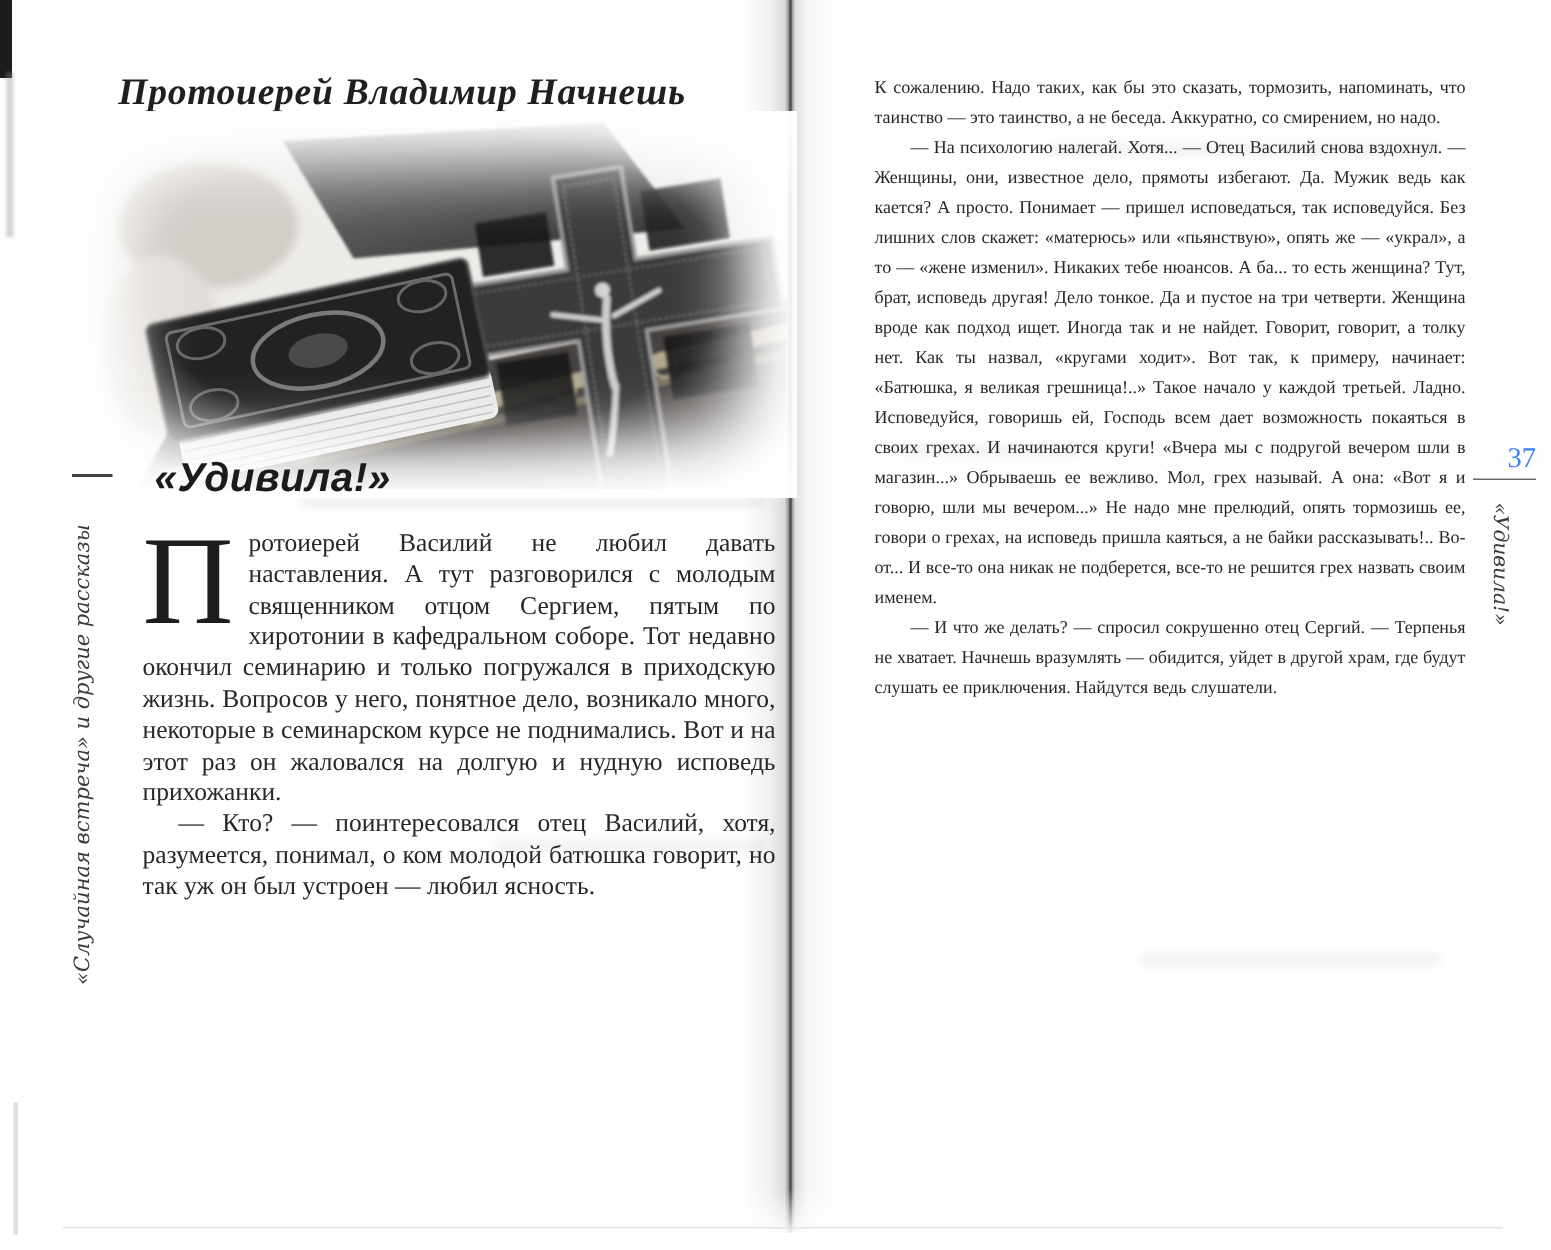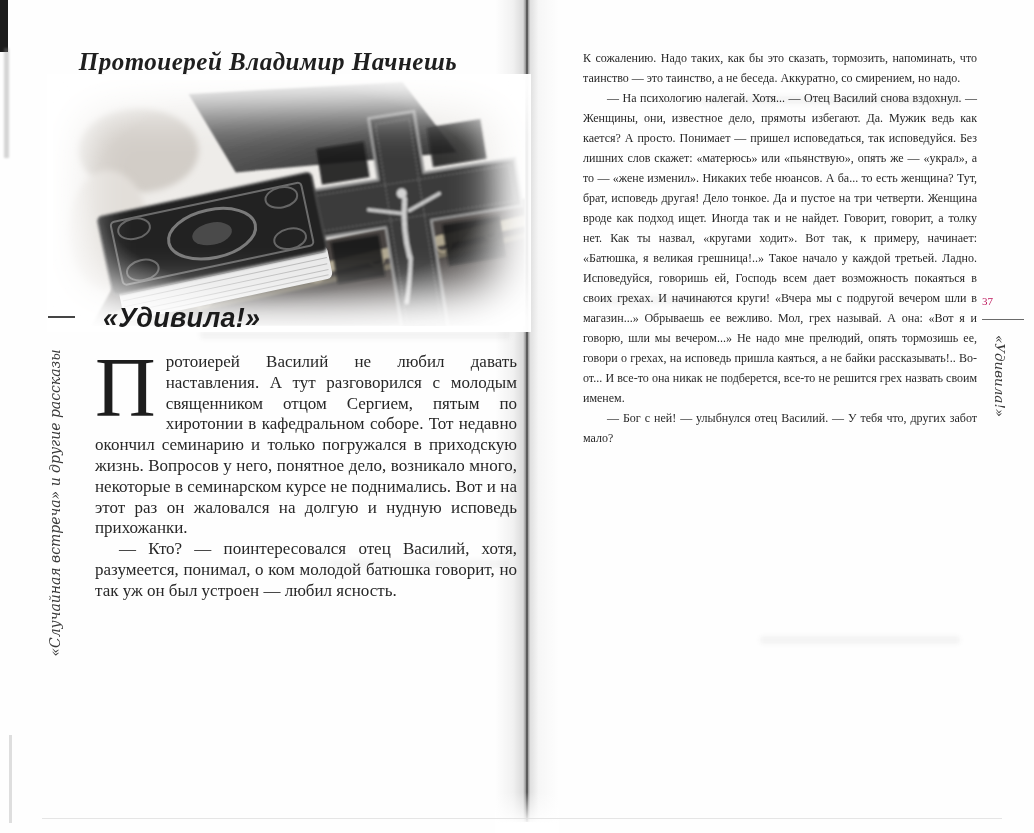--- a/index.html
+++ b/index.html
@@ -80,21 +80,21 @@
   .left-margin-rule{position:absolute;left:48px;top:316px;width:27px;height:2px;background:#454545;}
   .left-margin-title{
     position:absolute;left:47px;top:682px;width:358px;
     transform:rotate(-90deg);transform-origin:0 0;
     font-family:"DejaVu Serif", serif;
     font-style:italic;font-size:14px;color:#3a3a3a;
     text-align:center;white-space:nowrap;
   }
   .page-number{
     position:absolute;left:982px;top:295px;width:42px;
-    text-align:left;font-size:11px;color:#be185d;
+    text-align:right;font-size:19px;color:#3b82f6;
     font-family:"Liberation Serif", serif;
   }
   .page-number-rule{position:absolute;left:982px;top:319px;width:42px;height:1px;background:#6a6a6a;}
   .right-margin-title{
     position:absolute;left:1008px;top:327px;width:98px;
     transform:rotate(90deg);transform-origin:0 0;
     font-family:"DejaVu Serif", serif;
     font-style:italic;font-size:13.5px;color:#3a3a3a;
     text-align:center;white-space:nowrap;
   }
@@ -210,20 +210,20 @@
   <h1 class="story-title">«Удивила!»</h1>
 
   <div class="body-col left-col">
     <p><span class="dropcap">П</span><span>ротоиерей Василий не любил давать наставления. А тут разговорился с молодым священником отцом Сергием, пятым по хиротонии в кафедральном соборе. Тот недавно окончил семинарию и только погружался в приходскую жизнь. Вопросов у него, понятное дело, возникало много, некоторые в семинарском курсе не поднимались. Вот и на этот раз он жаловался на долгую и нудную исповедь прихожанки.</span></p>
     <p class="indent">— Кто? — поинтересовался отец Василий, хотя, разумеется, понимал, о ком молодой батюшка говорит, но так уж он был устроен — любил ясность.</p>
   </div>
 
   <div class="body-col right-col">
     <p>К сожалению. Надо таких, как бы это сказать, тормозить, напоминать, что таинство — это таинство, а не беседа. Аккуратно, со смирением, но надо.</p>
     <p class="indent">— На психологию налегай. Хотя... — Отец Василий снова вздохнул. — Женщины, они, известное дело, прямоты избегают. Да. Мужик ведь как кается? А просто. Понимает — пришел исповедаться, так исповедуйся. Без лишних слов скажет: «матерюсь» или «пьянствую», опять же — «украл», а то — «жене изменил». Никаких тебе нюансов. А ба... то есть женщина? Тут, брат, исповедь другая! Дело тонкое. Да и пустое на три четверти. Женщина вроде как подход ищет. Иногда так и не найдет. Говорит, говорит, а толку нет. Как ты назвал, «кругами ходит». Вот так, к примеру, начинает: «Батюшка, я великая грешница!..» Такое начало у каждой третьей. Ладно. Исповедуйся, говоришь ей, Господь всем дает возможность покаяться в своих грехах. И начинаются круги! «Вчера мы с подругой вечером шли в магазин...» Обрываешь ее вежливо. Мол, грех называй. А она: «Вот я и говорю, шли мы вечером...» Не надо мне прелюдий, опять тормозишь ее, говори о грехах, на исповедь пришла каяться, а не байки рассказывать!.. Во-от... И все-то она никак не подберется, все-то не решится грех назвать своим именем.</p>
-    <p class="indent">— Бог с ней! — улыбнулся отец Василий. — У тебя что, других забот мало?</p>
+    <p class="indent">— И что же делать? — спросил сокрушенно отец Сергий. — Терпенья не хватает. Начнешь вразумлять — обидится, уйдет в другой храм, где будут слушать ее приключения. Найдутся ведь слушатели.</p>
   </div>
 
   <div class="page-number">37</div>
   <div class="page-number-rule"></div>
   <div class="right-margin-title">«Удивила!»</div>
 
 </div>
 
 </body></html>

